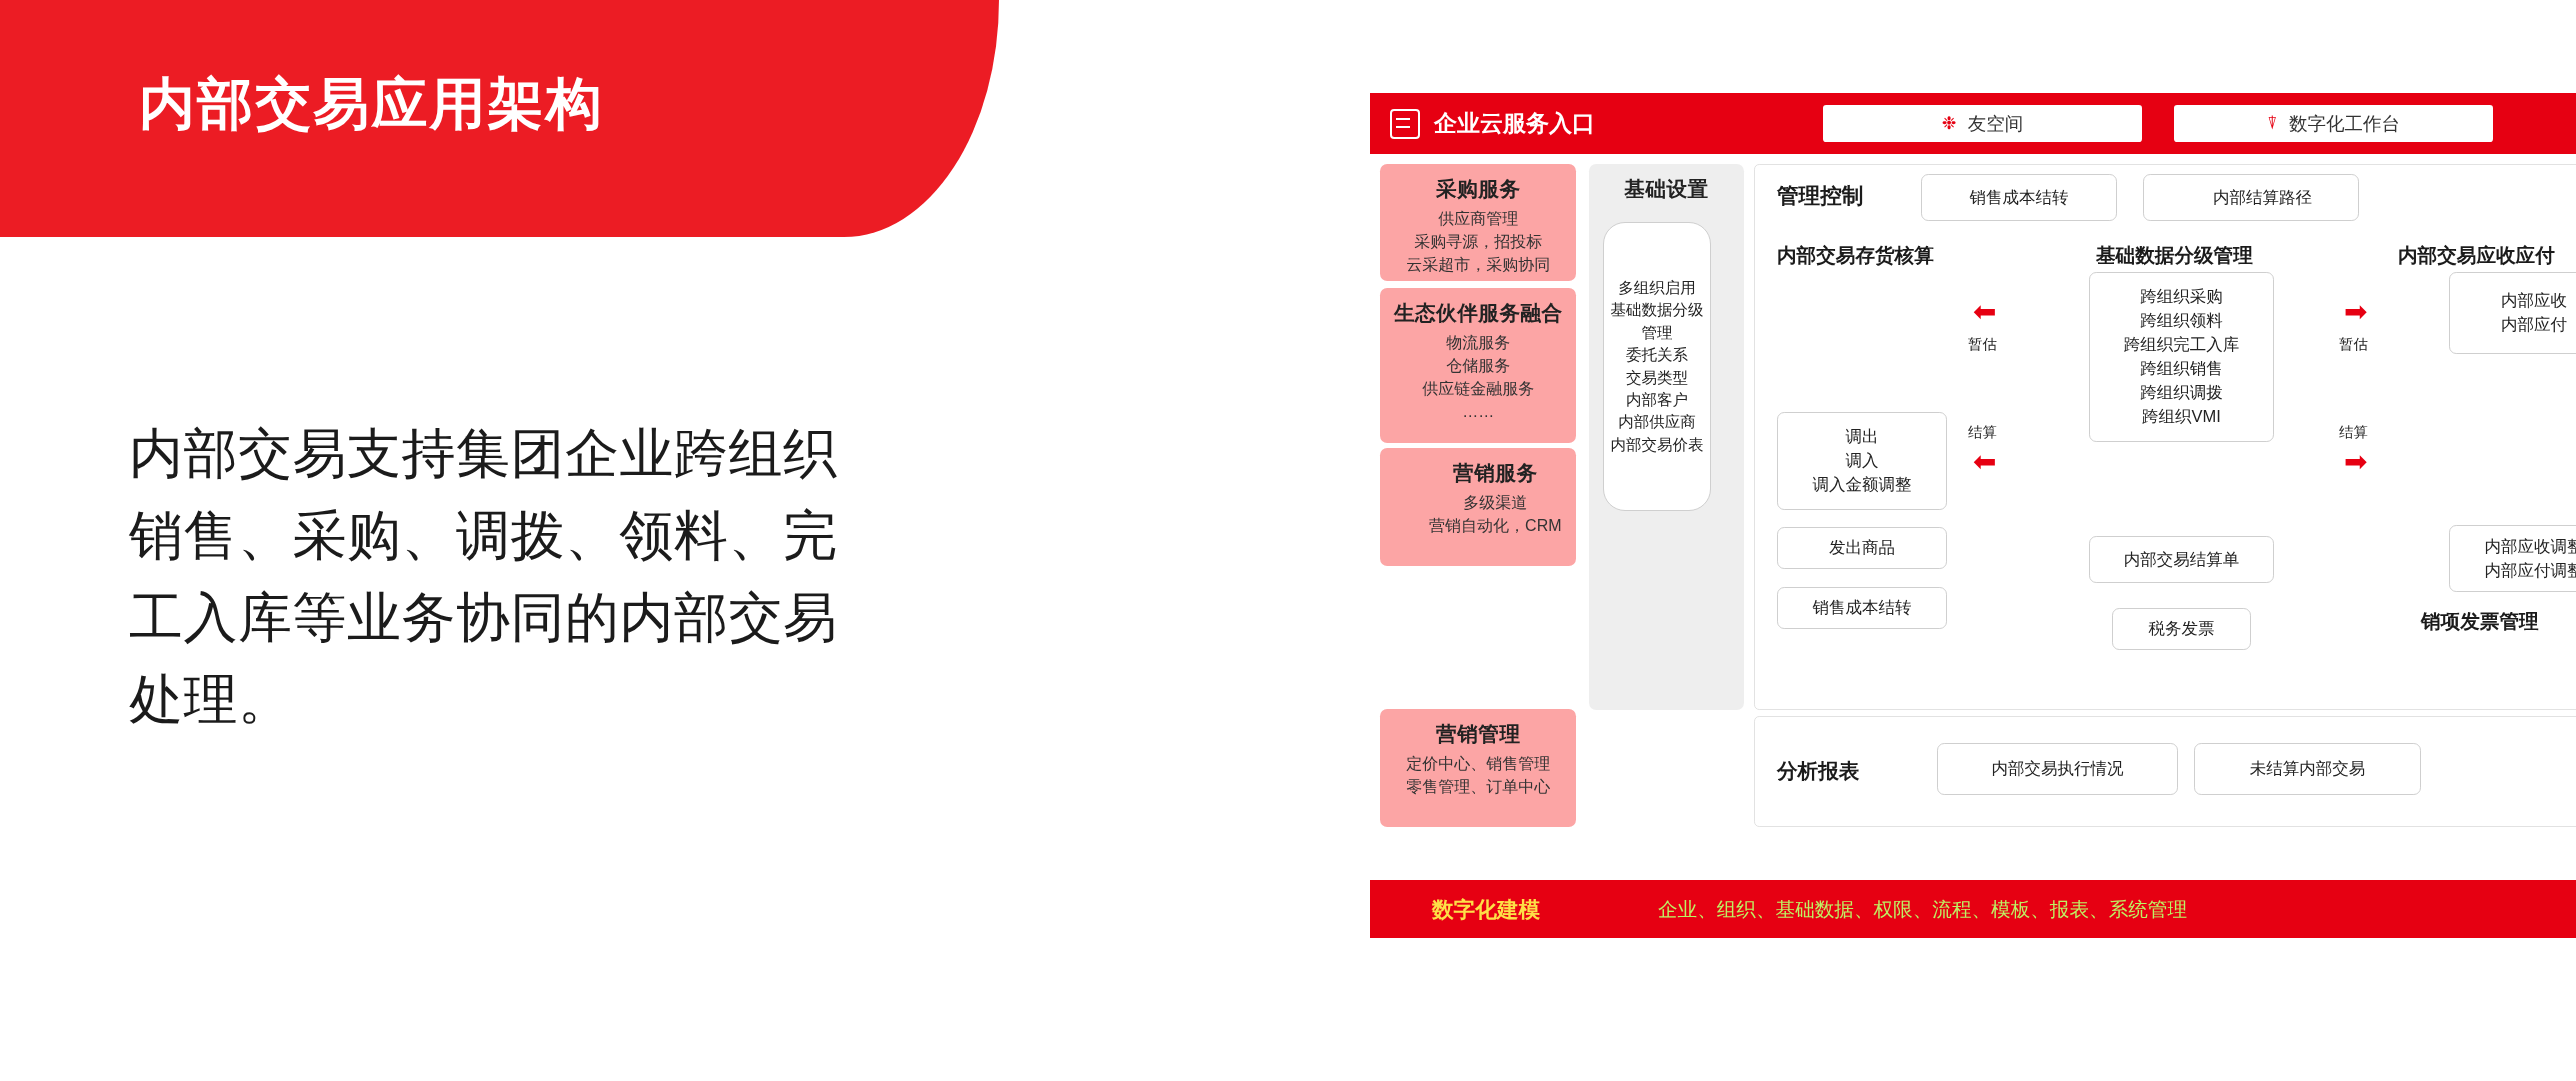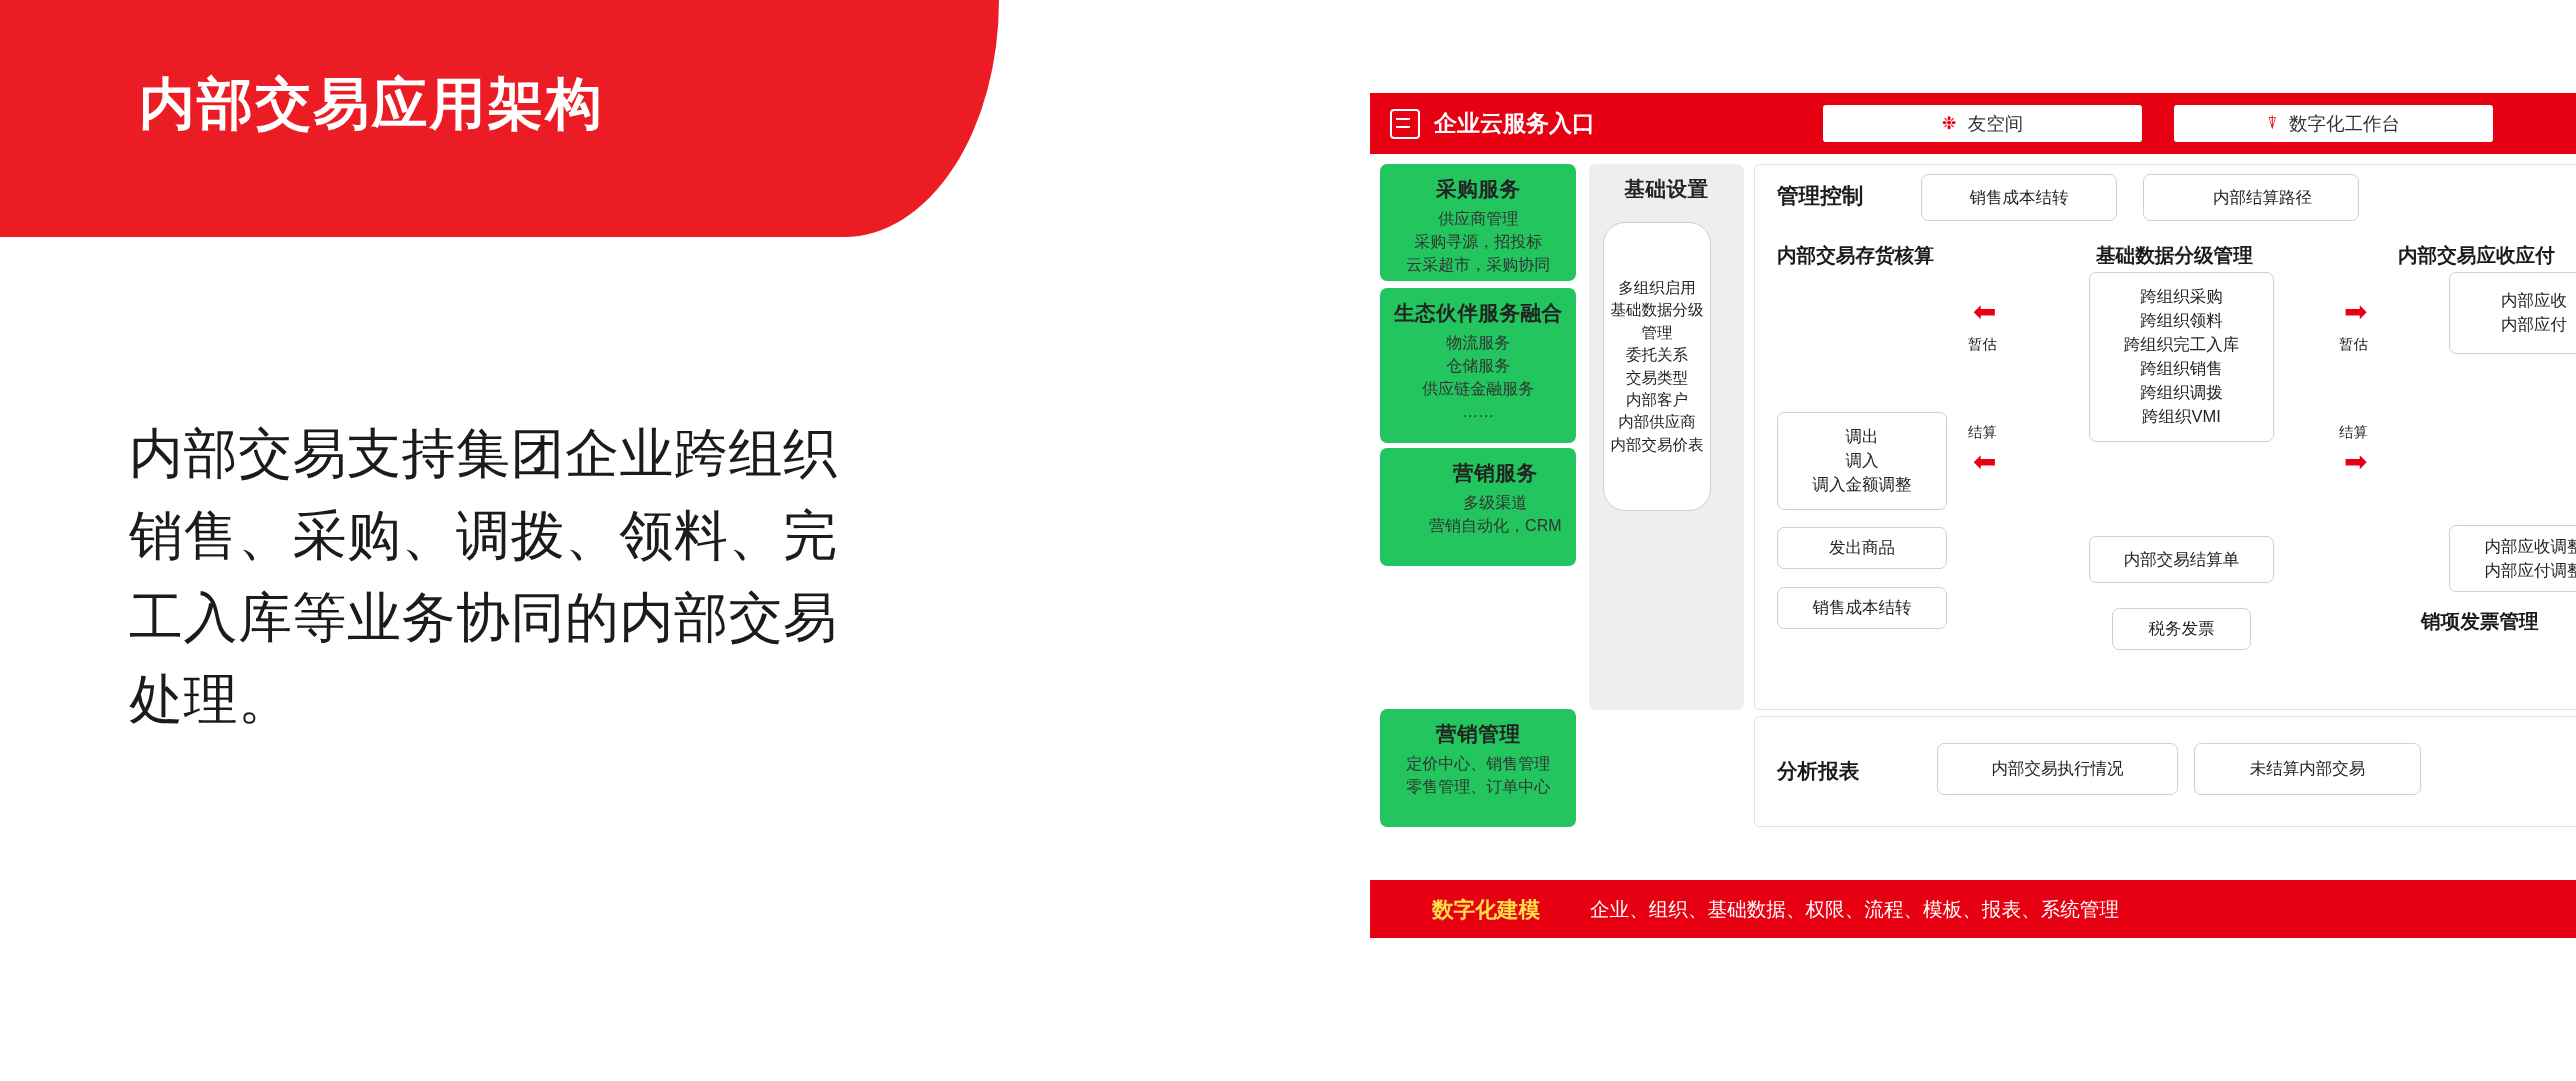--- a/index.html
+++ b/index.html
@@ -81,21 +81,21 @@
   .topbar-btn .bicon {
     font-size: 17.5px; color: #e60012; line-height: 1;
   }
   .topbar-btn .blabel {
     font-size: 18.5px; color: #333333; white-space: nowrap;
   }
 
   
   .card {
     position: absolute;
-    background: #22c55e;
+    background: #fca5a5;
     border-radius: 7.2px;
     text-align: center;
     color: #222222;
   }
   .card .ch {
     font-size: 20.6px; font-weight: bold; margin-top: 11.3px; letter-spacing: 0.5px;
   }
   .card .cl {
     font-size: 16px; line-height: 1.42; margin-top: 5.2px; color: #333333;
   }
@@ -139,21 +139,21 @@
     position: absolute; left: 0; top: 787px;
     width: 1525px; height: 58px;
     background: #e60012;
     display: flex; align-items: center;
   }
   .bottombar .bb-title {
     color: #fde047; font-size: 21.6px; font-weight: bold;
     margin-left: 62px; white-space: nowrap;
   }
   .bottombar .bb-items {
-    color: #ffffff; font-size: 19.6px; margin-left: 50px; white-space: nowrap;
+    color: #bef264; font-size: 19.6px; margin-left: 118px; white-space: nowrap;
   }
 
   .panel-outline {
     position: absolute;
     border: 1.5px solid #d8d8d8;
     border-radius: 5.2px;
     background: #ffffff;
   }
 </style>
 </head>

